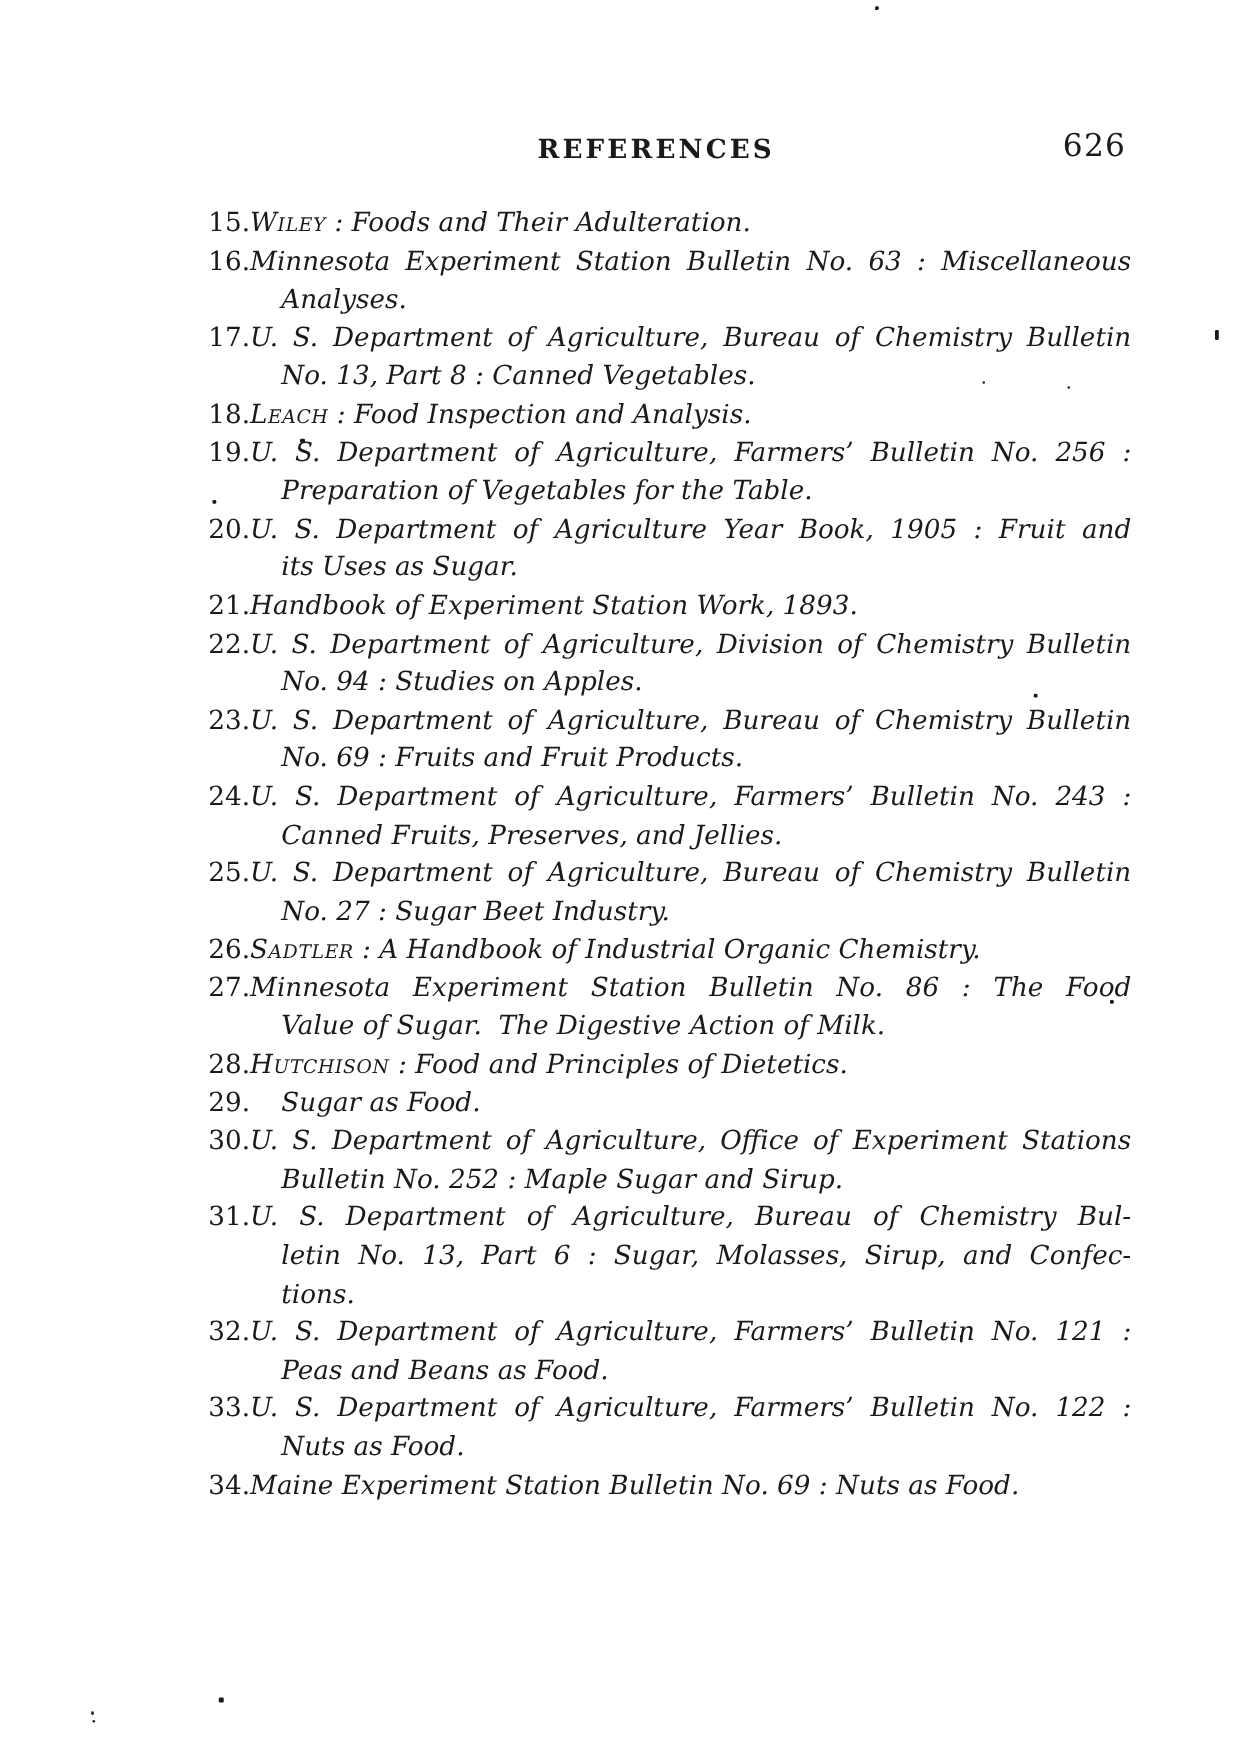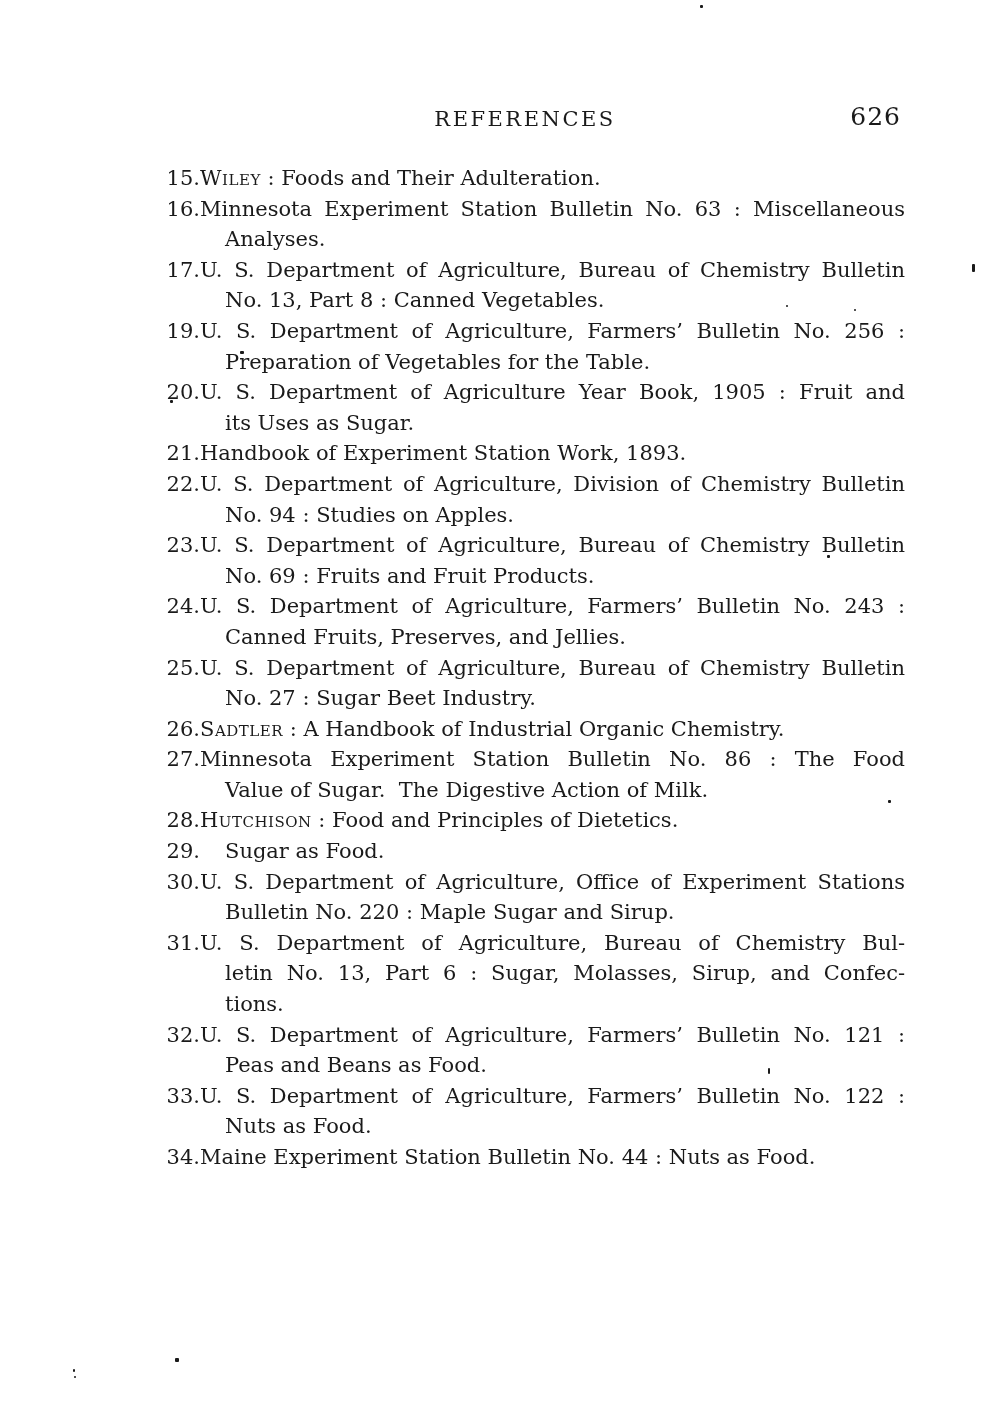--- a/index.html
+++ b/index.html
@@ -18,21 +18,21 @@
   .page-header {
     position: absolute;
     left: 145px;
     top: 106px;
     width: 760px;
     height: 36px;
   }
   .running-head {
     margin: 0;
     font-size: 21px;
-    font-weight: normal;
+    font-weight: bold;
     letter-spacing: 2.5px;
     text-align: center;
     line-height: 26px;
   }
   .page-number {
     position: absolute;
     right: 4px;
     top: -4px;
     font-size: 25px;
     letter-spacing: 1px;
@@ -59,20 +59,21 @@
     text-align: right;
   }
   .entry-body {
     flex: 0 0 705px;
     width: 705px;
   }
   .line {
     display: block;
     text-align: left;
     white-space: normal;
+    font-style: italic;
   }
   .line.just {
     text-align: justify;
     text-align-last: justify;
   }
   .line.ind {
     padding-left: 25px;
   }
   .sc {
     font-variant: small-caps;
@@ -107,20 +108,26 @@
       </span>
   </li>
     <li class="entry">
     <span class="num">17.</span>
     <span class="entry-body">
         <span class="line just">U. S. Department of Agriculture, Bureau of Chemistry Bulletin</span>
         <span class="line ind">No. 13, Part 8 : Canned Vegetables.</span>
       </span>
   </li>
     <li class="entry">
+    <span class="num">18.</span>
+    <span class="entry-body">
+        <span class="line"><span class="sc">Leach</span><span> : Food Inspection and Analysis.</span></span>
+      </span>
+  </li>
+    <li class="entry">
     <span class="num">19.</span>
     <span class="entry-body">
         <span class="line just">U. S. Department of Agriculture, Farmers’ Bulletin No. 256 :</span>
         <span class="line ind">Preparation of Vegetables for the Table.</span>
       </span>
   </li>
     <li class="entry">
     <span class="num">20.</span>
     <span class="entry-body">
         <span class="line just">U. S. Department of Agriculture Year Book, 1905 : Fruit and</span>
@@ -183,21 +190,21 @@
     <li class="entry">
     <span class="num">29.</span>
     <span class="entry-body">
         <span class="line ind">Sugar as Food.</span>
       </span>
   </li>
     <li class="entry">
     <span class="num">30.</span>
     <span class="entry-body">
         <span class="line just">U. S. Department of Agriculture, Office of Experiment Stations</span>
-        <span class="line ind">Bulletin No. 220 : Maple Sugar and Sirup.</span>
+        <span class="line ind">Bulletin No. 252 : Maple Sugar and Sirup.</span>
       </span>
   </li>
     <li class="entry">
     <span class="num">31.</span>
     <span class="entry-body">
         <span class="line just">U. S. Department of Agriculture, Bureau of Chemistry Bul-</span>
         <span class="line just ind">letin No. 13, Part 6 : Sugar, Molasses, Sirup, and Confec-</span>
         <span class="line ind">tions.</span>
       </span>
   </li>
@@ -211,21 +218,21 @@
     <li class="entry">
     <span class="num">33.</span>
     <span class="entry-body">
         <span class="line just">U. S. Department of Agriculture, Farmers’ Bulletin No. 122 :</span>
         <span class="line ind">Nuts as Food.</span>
       </span>
   </li>
     <li class="entry">
     <span class="num">34.</span>
     <span class="entry-body">
-        <span class="line">Maine Experiment Station Bulletin No. 44 : Nuts as Food.</span>
+        <span class="line">Maine Experiment Station Bulletin No. 69 : Nuts as Food.</span>
       </span>
   </li>
   </ol>
 
 <div class="speck" style="left: 700px; top: 5px; width: 3px; height: 3px;"></div>
 <div class="speck" style="left: 972px; top: 264px; width: 3px; height: 8px;"></div>
 <div class="speck" style="left: 786px; top: 305px; width: 2px; height: 2px;"></div>
 <div class="speck" style="left: 854px; top: 309px; width: 2px; height: 2px;"></div>
 <div class="speck" style="left: 240px; top: 351px; width: 4px; height: 3px;"></div>
 <div class="speck" style="left: 170px; top: 400px; width: 3px; height: 3px;"></div>

